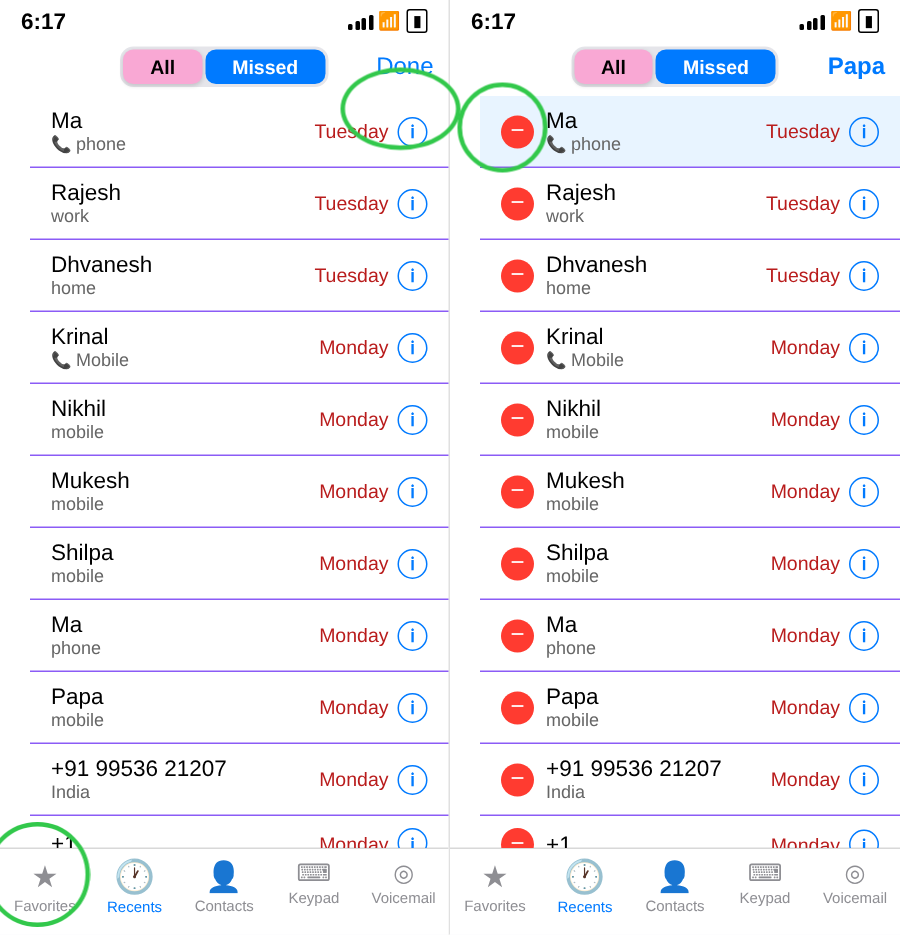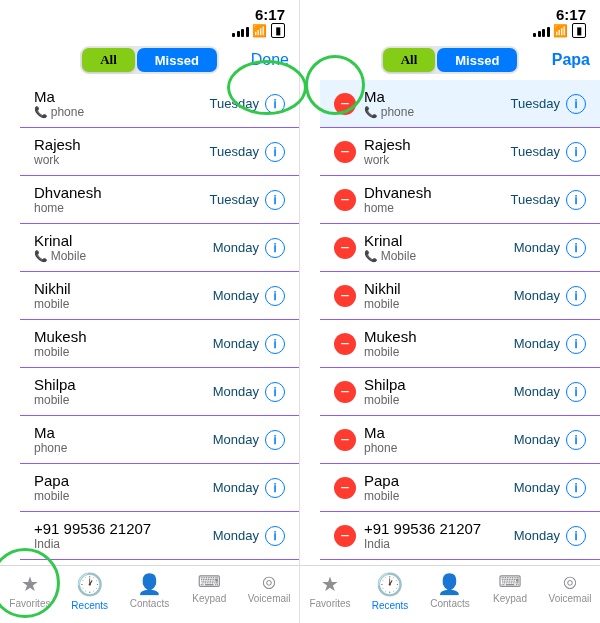--- a/index.html
+++ b/index.html
@@ -18,25 +18,24 @@
       background: #fff;
       display: flex;
       flex-direction: column;
       position: relative;
       border-right: 1px solid #e0e0e0;
     }
 
     .status-bar {
       display: flex;
       justify-content: space-between;
-      align-items: flex-end;
+      align-items: flex-start;
       padding: 6px 14px 4px;
       font-size: 13px;
       font-weight: 600;
-      flex-direction: column;
     }
 
     .status-time { font-weight: 700; font-size: 15px; }
 
     .status-icons {
       display: flex;
       gap: 4px;
       align-items: center;
     }
 
@@ -73,25 +72,24 @@
       border: none;
       border-radius: 7px;
       padding: 4px 18px;
       font-size: 13px;
       font-weight: 500;
       cursor: pointer;
       background: transparent;
       color: #666;
     }
     .seg-btn.active {
-      background: #84cc16;
+      background: #f9a8d4;
       color: #000;
       font-weight: 600;
       box-shadow: 0 1px 3px rgba(0,0,0,0.15);
-      font-family: Liberation Serif, serif;
     }
     .seg-btn.missed-active {
       background: #007aff;
       color: #fff;
       font-weight: 600;
     }
 
     .edit-btn {
       position: absolute;
       right: 10px;
@@ -139,21 +137,21 @@
       gap: 3px;
     }
 
     .phone-icon {
       color: #8e8e93;
       font-size: 11px;
     }
 
     .call-date {
       font-size: 13px;
-      color: #0c4a6e;
+      color: #b91c1c;
       margin-right: 6px;
     }
 
     .info-btn {
       width: 20px;
       height: 20px;
       border-radius: 50%;
       border: 1.5px solid #007aff;
       color: #007aff;
       display: flex;

